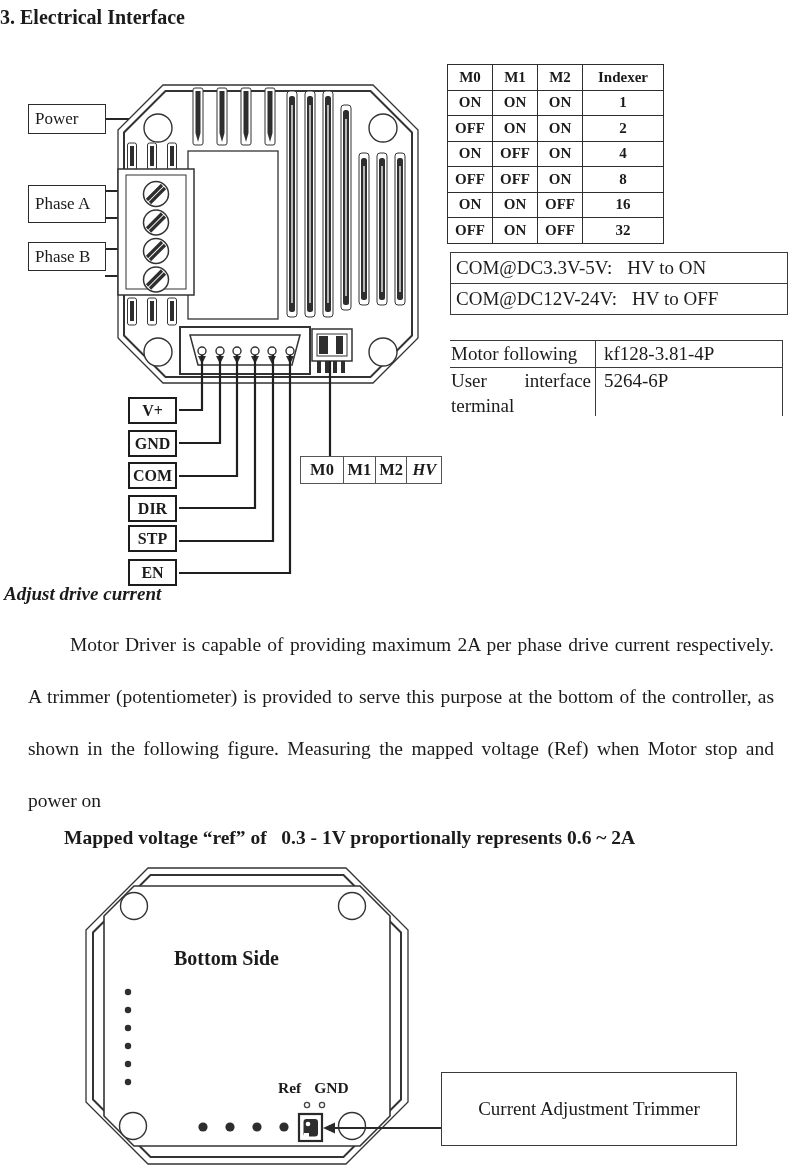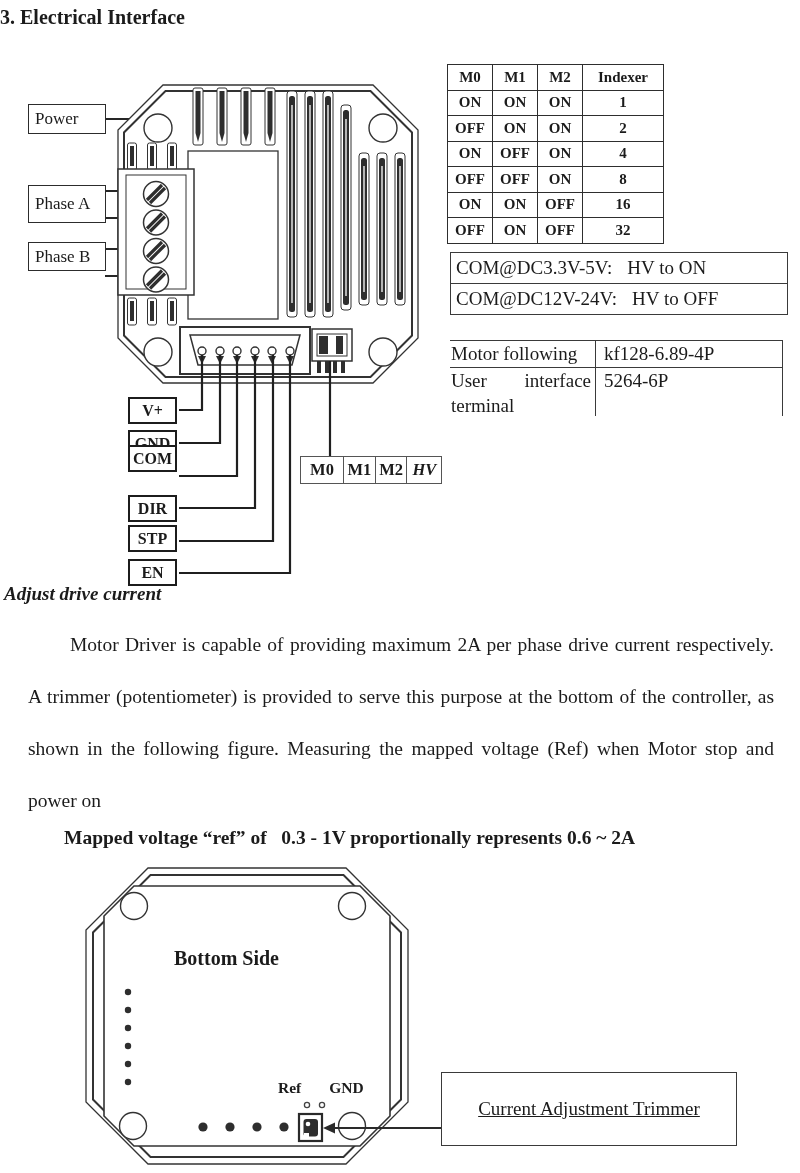--- a/index.html
+++ b/index.html
@@ -41,23 +41,23 @@
   .tt-c2{border-left:1.4px solid #3a3a3a;border-right:1.4px solid #3a3a3a;padding-left:8px;}
   .tt-c1{padding:0 4px 0 1px;}
   .tt-c1.tt-r2{text-align:justify;}
   
   h2#adjust-heading{position:absolute;left:4px;top:583px;margin:0;font-size:19px;font-weight:bold;font-style:italic;}
   #body-paragraph{position:absolute;left:28px;top:619px;width:746px;margin:0;font-size:19.5px;
                   line-height:52px;text-align:justify;text-indent:42px;}
   #note-line{position:absolute;left:64px;top:827px;font-size:19.5px;font-weight:bold;white-space:nowrap;}
   
   #bottom-side-label{position:absolute;left:174px;top:947px;font-size:20px;font-weight:bold;}
-  #refgnd{position:absolute;left:278px;top:1079px;display:flex;gap:28px;font-size:15.5px;font-weight:bold;}
+  #refgnd{position:absolute;left:278px;top:1079px;display:flex;gap:13px;font-size:15.5px;font-weight:bold;}
   #callout{position:absolute;left:441px;top:1072px;width:296px;height:74px;border:1.6px solid #3a3a3a;
-           box-sizing:border-box;display:flex;align-items:center;justify-content:center;font-size:19px;background:#fff;text-decoration:underline;}
+           box-sizing:border-box;display:flex;align-items:center;justify-content:center;font-size:19px;background:#fff;}
 </style>
 </head>
 <body>
 
 <div id="page">
 
   <h1 id="title">3. Electrical Interface</h1>
 
   <svg id="svg-top" style="left:0;top:55px;" width="460" height="530" viewBox="0 0 460 530">
     <defs>
@@ -192,21 +192,21 @@
       <path d="M330,306 V402"></path>
     </g>
   </svg>
 
   <div class="lblbox" id="lbl-power">Power</div>
   <div class="lblbox" id="lbl-phase-a">Phase A</div>
   <div class="lblbox" id="lbl-phase-b">Phase B</div>
 
   <div class="pinbox" style="top:397px;">V+</div>
   <div class="pinbox" style="top:430px;">GND</div>
-  <div class="pinbox" style="top:445px;">COM</div>
+  <div class="pinbox" style="top:462px;">COM</div>
   <div class="pinbox" style="top:495px;">DIR</div>
   <div class="pinbox" style="top:525px;">STP</div>
   <div class="pinbox" style="top:559px;">EN</div>
 
   <div id="mode-row">
     <div class="modecell" style="width:44px;">M0</div>
     <div class="modecell" style="width:33px;">M1</div>
     <div class="modecell" style="width:33px;">M2</div>
     <div class="modecell" style="width:36px;font-style:italic;">HV</div>
   </div>
@@ -262,21 +262,21 @@
     <div class="com-row">
       <span>COM@DC3.3V-5V:</span><span class="com-val">HV to ON</span>
     </div>
     <div class="com-row">
       <span>COM@DC12V-24V:</span><span class="com-val">HV to OFF</span>
     </div>
   </div>
 
   <div id="terminal-table">
     <div class="tt tt-c1 tt-r1">Motor following</div>
-    <div class="tt tt-c2 tt-r1">kf128-6.89-4P</div>
+    <div class="tt tt-c2 tt-r1">kf128-3.81-4P</div>
     <div class="tt tt-c1 tt-r2">User interface terminal</div>
     <div class="tt tt-c2 tt-r2">5264-6P</div>
   </div>
 
   <h2 id="adjust-heading">Adjust drive current</h2>
   <p id="body-paragraph">Motor Driver is capable of providing maximum 2A per phase drive current respectively. A trimmer (potentiometer) is provided to serve this purpose at the bottom of the controller, as shown in the following figure. Measuring the mapped voltage (Ref) when Motor stop and power on</p>
   <div id="note-line">Mapped voltage “ref” of&nbsp;&nbsp; 0.3 - 1V proportionally represents 0.6 ~ 2A</div>
 
   <svg id="svg-bottom" style="left:80px;top:862px;" width="370" height="311" viewBox="0 0 370 311">
     <g fill="#fff" stroke="#333">

